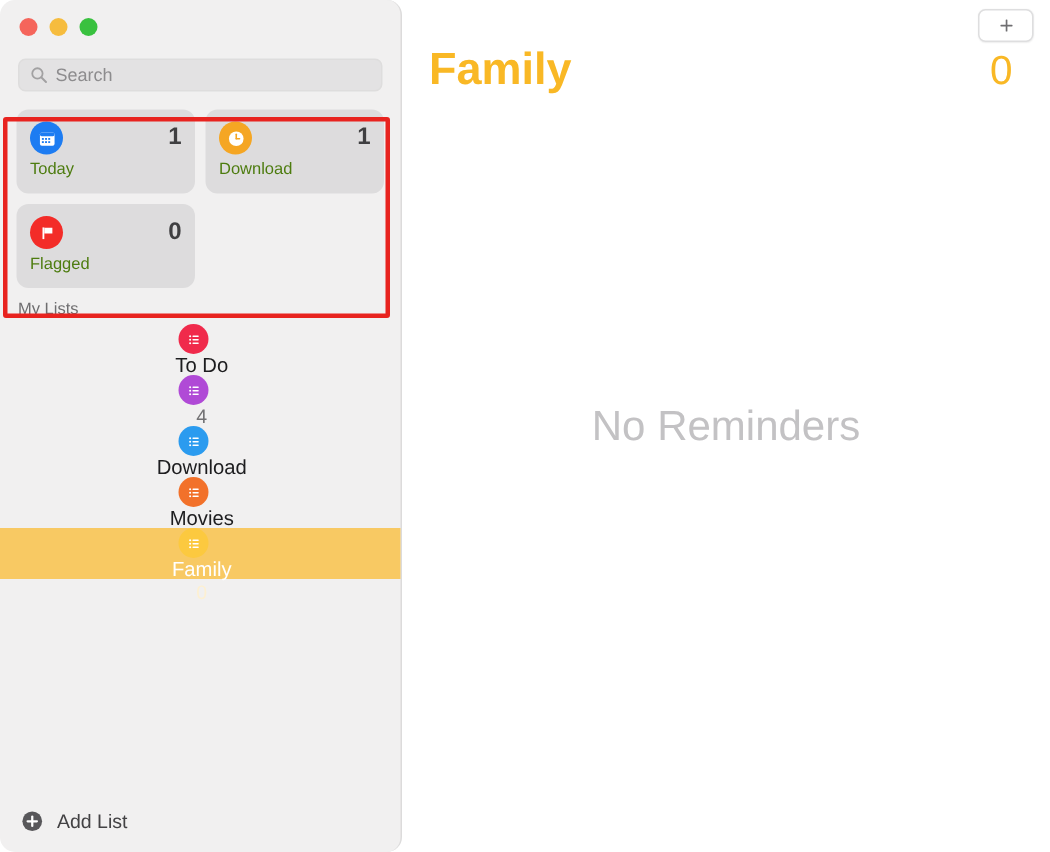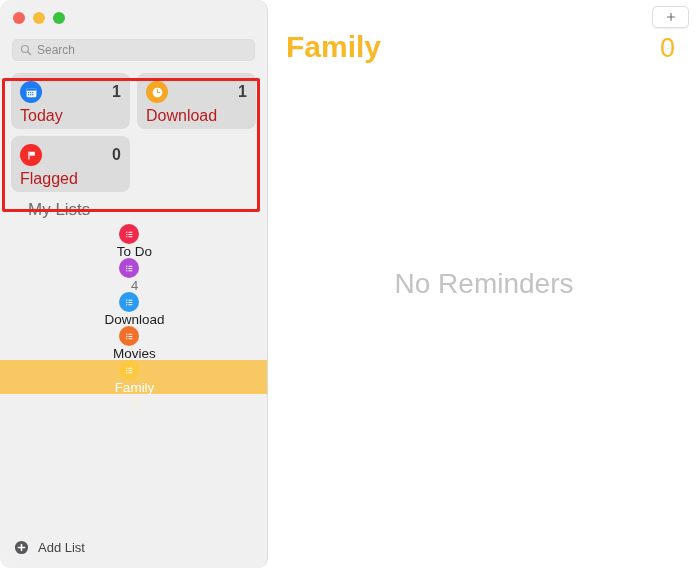--- a/index.html
+++ b/index.html
@@ -113,45 +113,45 @@
     justify-content: center;
     flex: 0 0 22px;
   }
   .card-count {
     font-size: 16px;
     font-weight: bold;
     color: #3f3f41;
     line-height: 1;
   }
   .card-label {
-    font-size: 16px;
-    color: #b91c1c;
+    font-size: 11px;
+    color: #4d7c0f;
     margin-top: 4px;
     line-height: 1;
   }
 
   
   .annotation-box {
     position: absolute;
     left: 2px;
     top: 78px;
     width: 258px;
     height: 134px;
     border: 3px solid #e8231f;
     border-radius: 2px;
     box-sizing: border-box;
     pointer-events: none;
     z-index: 5;
   }
 
   
   .section-title {
-    font-size: 17px;
+    font-size: 11px;
     color: #6e6d6f;
-    padding: 8px 0 2px 28px;
+    padding: 8px 0 2px 12px;
   }
   .lists { margin-top: 2px; }
   .list-row {
     display: flex;
     align-items: center;
     height: 34px;
     padding: 0 12px 0 14px;
     box-sizing: border-box;
     flex-direction: column;
   }

